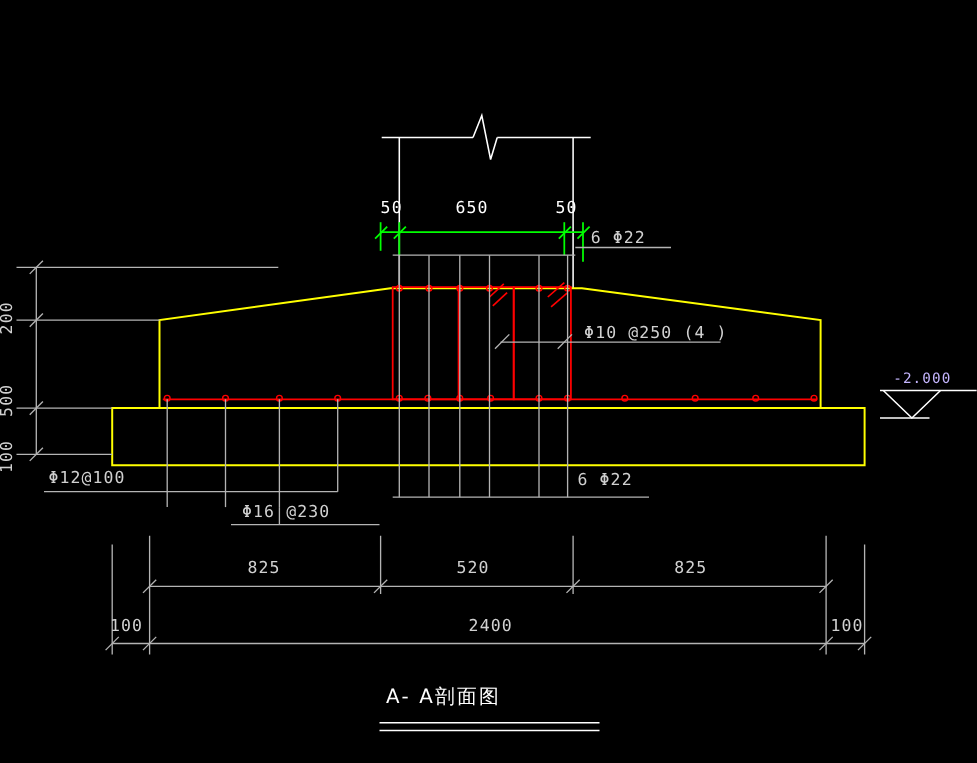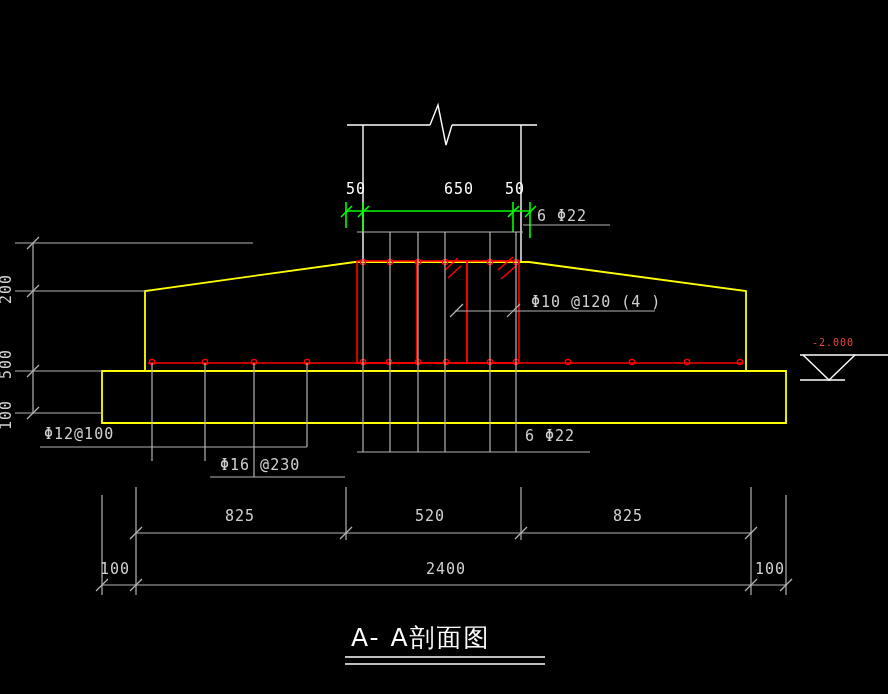--- a/index.html
+++ b/index.html
@@ -40,30 +40,30 @@
   .lbl-white { color: #ffffff; }
   .lbl-dim { color: #d0d0d0; }
   .lbl-rot {
     transform-origin: left bottom;
     transform: rotate(-90deg);
   }
   .title-text {
     position: absolute;
     color: #ffffff;
     font-family: "DejaVu Sans", "Liberation Sans", sans-serif;
-    font-size: 25px;
+    font-size: 18px;
     letter-spacing: 2px;
     white-space: nowrap;
     line-height: 1;
   }
   .elev-text {
     position: absolute;
-    color: #ef4444;
+    color: #c4b5fd;
     font-family: "DejaVu Sans Mono", "Liberation Mono", monospace;
-    font-size: 10px;
+    font-size: 13px;
     letter-spacing: 1px;
     white-space: nowrap;
   }
 </style>
 </head>
 <body>
 
 <div id="cad-canvas">
 
   <svg class="cad" viewBox="0 0 888 694">
@@ -224,30 +224,30 @@
     </g>
 
     <g stroke="#ffffff" stroke-width="1.4" fill="none">
       <line x1="345" y1="657" x2="545" y2="657"></line>
       <line x1="345" y1="664" x2="545" y2="664"></line>
     </g>
 
   </svg>
 
   <div class="lbl lbl-white" style="left:346px; top:182px;">50</div>
-  <div class="lbl lbl-white" style="left:414px; top:182px;margin-left:30px;">650</div>
+  <div class="lbl lbl-white" style="left:414px; top:182px;">650</div>
   <div class="lbl lbl-white" style="left:505px; top:182px;">50</div>
 
   <div class="lbl lbl-dim lbl-rot" style="left:14px; top:289px;">200</div>
   <div class="lbl lbl-dim lbl-rot" style="left:14px; top:364px;">500</div>
   <div class="lbl lbl-dim lbl-rot" style="left:14px; top:415px;">100</div>
 
   <div class="lbl lbl-dim" style="left:537px; top:209px;">6 Φ22</div>
 
-  <div class="lbl lbl-dim" style="left:531px; top:295px;">Φ10 @120 (4 )</div>
+  <div class="lbl lbl-dim" style="left:531px; top:295px;">Φ10 @250 (4 )</div>
 
   <div class="lbl lbl-dim" style="left:525px; top:429px;">6 Φ22</div>
 
   <div class="lbl lbl-dim" style="left:44px; top:427px;">Φ12@100</div>
 
   <div class="lbl lbl-dim" style="left:220px; top:458px;">Φ16 @230</div>
 
   <div class="lbl lbl-dim" style="left:225px; top:509px;">825</div>
   <div class="lbl lbl-dim" style="left:415px; top:509px;">520</div>
   <div class="lbl lbl-dim" style="left:613px; top:509px;">825</div>

